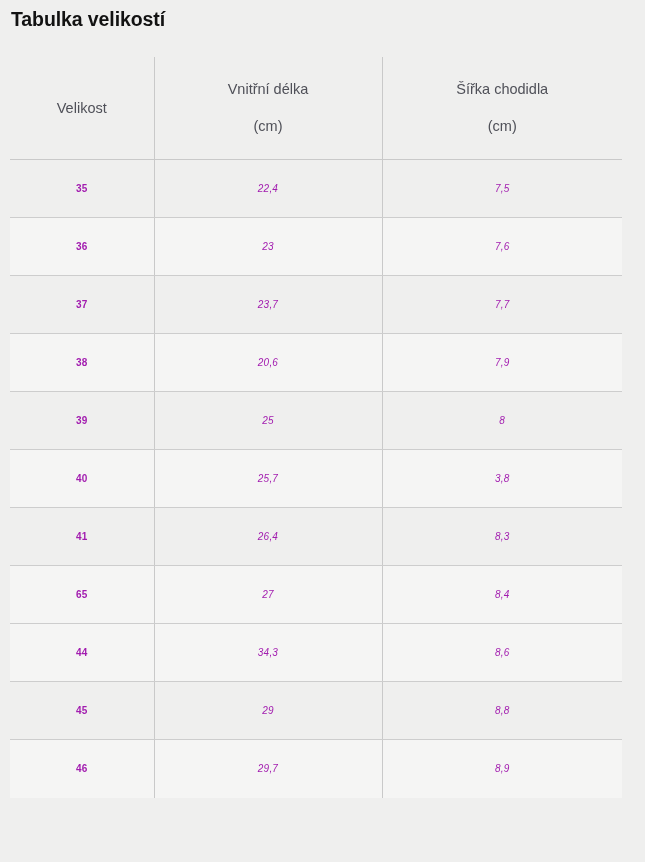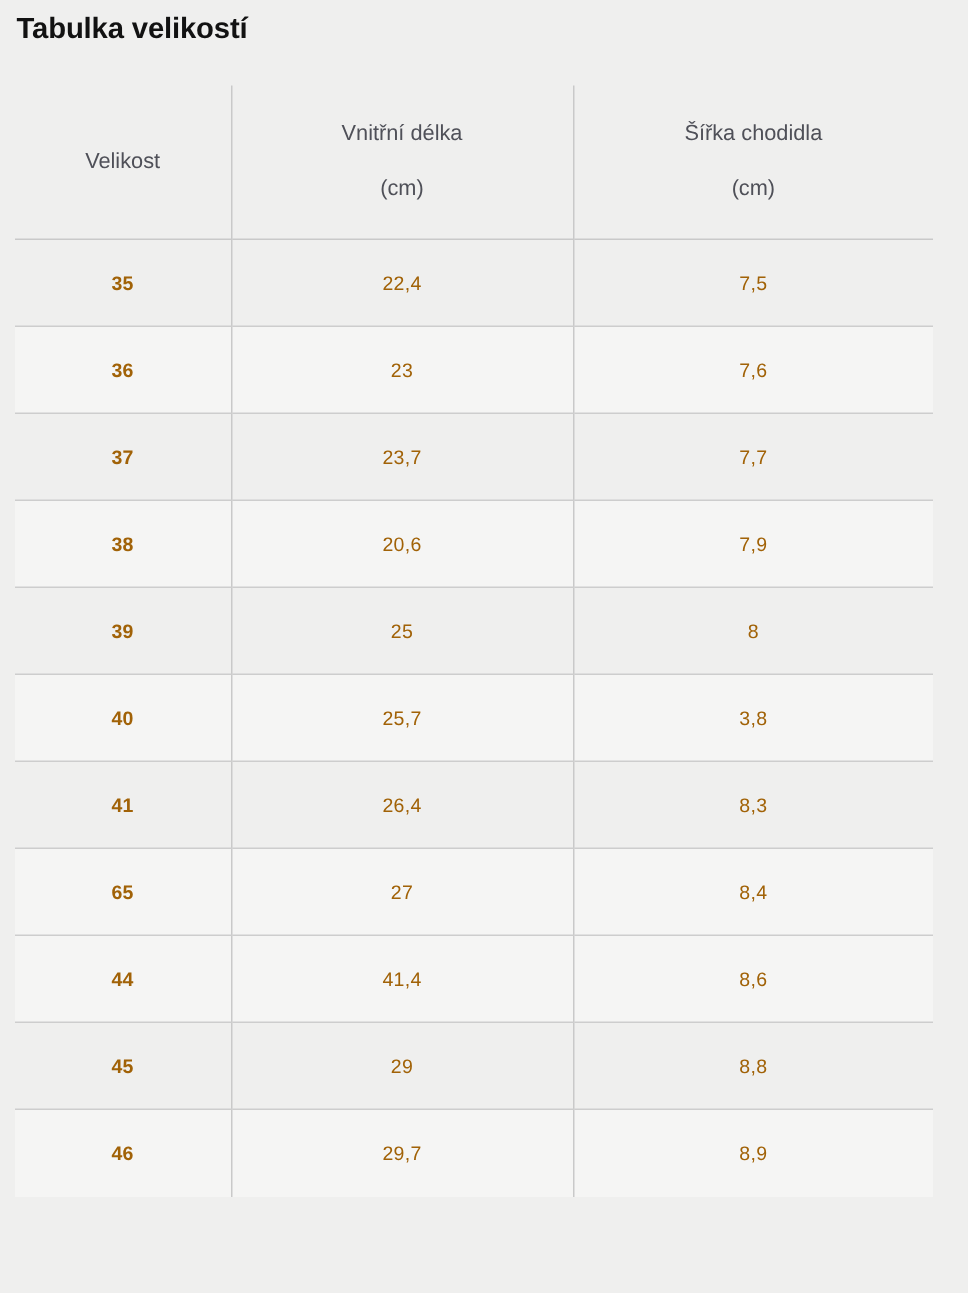--- a/index.html
+++ b/index.html
@@ -94,36 +94,37 @@
 
   
   .size-table tbody tr {
     height: 58px;
   }
   .size-table tbody tr.alt > td {
     background-color: #f5f5f4;
   }
   .size-table tbody tr > td {
     border-bottom: 1px solid #cdcdcd;
-    font-size: 13px;
-    color: #a16207;
+    font-size: 10px;
+    color: #a21caf;
     line-height: 20px;
   }
   .size-table tbody tr:last-child > td {
     border-bottom: none;
   }
 
   .cell-size {
     color: #46474e;
     font-weight: 600;
     letter-spacing: 0.2px;
   }
   .cell-val {
     color: #57585f;
     letter-spacing: 0.2px;
+    font-style: italic;
   }
 </style>
 </head>
 <body>
 
 <div class="page">
 
   <div class="page-title">Tabulka velikostí</div>
 
   <table class="size-table">
@@ -191,21 +192,21 @@
         <td class="cell-val">26,4</td>
         <td class="cell-val">8,3</td>
       </tr>
       <tr class="alt">
         <td class="cell-size">65</td>
         <td class="cell-val">27</td>
         <td class="cell-val">8,4</td>
       </tr>
       <tr class="alt">
         <td class="cell-size">44</td>
-        <td class="cell-val">41,4</td>
+        <td class="cell-val">34,3</td>
         <td class="cell-val">8,6</td>
       </tr>
       <tr>
         <td class="cell-size">45</td>
         <td class="cell-val">29</td>
         <td class="cell-val">8,8</td>
       </tr>
       <tr class="alt">
         <td class="cell-size">46</td>
         <td class="cell-val">29,7</td>

